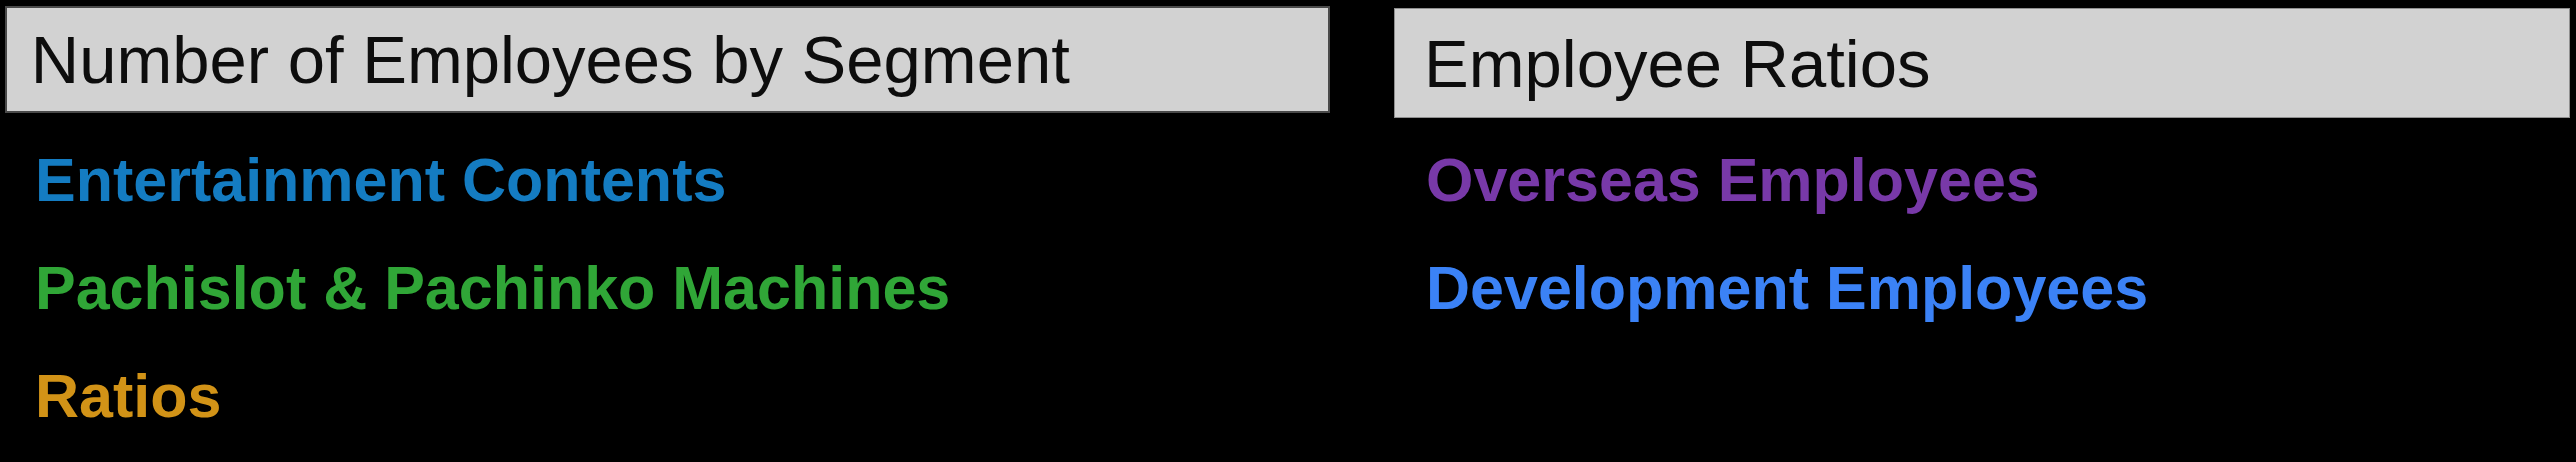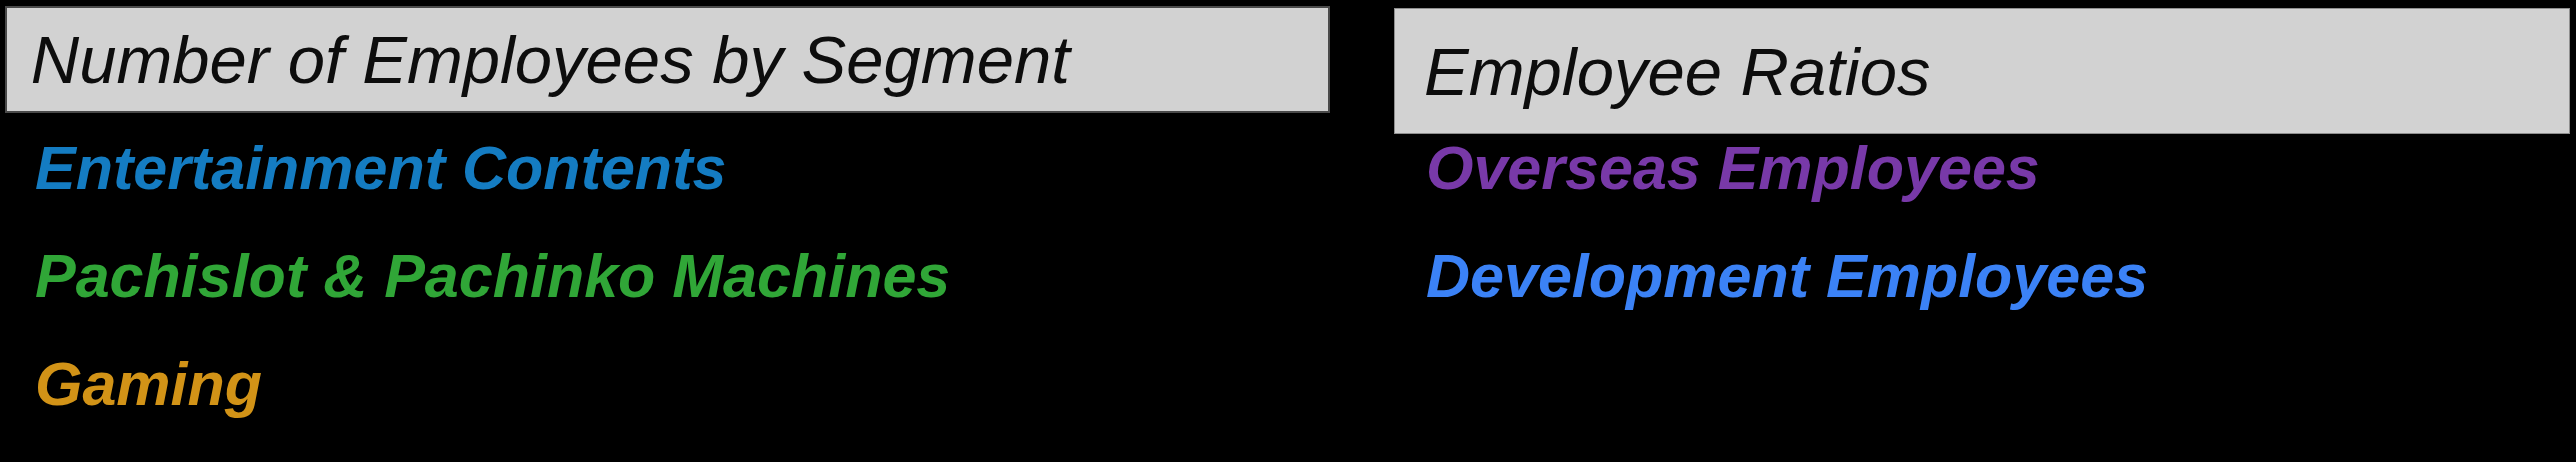--- a/index.html
+++ b/index.html
@@ -2,21 +2,21 @@
 <html style="--background: #000000; --header-bg: #D2D2D2; --header-text: #0D0D0D; --header-border-left: #4A4A4A; --header-border-right: #8F8F8F;font-size:13px"><head>
 <meta charset="utf-8">
 <style>
   :root {
     --background: #000000;
     --header-bg: #D2D2D2;
     --header-text: #0D0D0D;
     --header-border-left: #4A4A4A;
     --header-border-right: #8F8F8F;
   }
-  * { margin: 0; padding: 0; box-sizing: border-box; font-style: italic; }
+  * { margin: 0; padding: 0; box-sizing: border-box; }
   html, body {
     width: 2576px;
     height: 462px;
     background: var(--background);
     overflow: hidden;
     font-family: "Liberation Sans", sans-serif;
   }
   .stage {
     position: relative;
     width: 2576px;
@@ -38,27 +38,27 @@
     top: 5.6px;
     width: 1325px;
     height: 107px;
     border: 2.4px solid var(--header-border-left);
     padding-left: 24px;
   }
   .header-bar.right {
     left: 1394px;
     top: 8px;
     width: 1176px;
-    height: 126px;
+    height: 110px;
     border: 1.6px solid var(--header-border-right);
     padding-left: 29px;
   }
   .items {
     position: absolute;
-    top: 114px;
+    top: 126px;
   }
   .items.left  { left: 35px; }
   .items.right { left: 1426px; text-align: right; }
   .legend-item {
     height: 108px;
     display: flex;
     align-items: center;
     font-size: 61px;
     font-weight: 700;
     white-space: nowrap;
@@ -73,21 +73,21 @@
     <span>Number of Employees by Segment</span>
   </div>
 
   <div class="header-bar right">
     <span>Employee Ratios</span>
   </div>
 
   <div class="items left">
       <div class="legend-item" style="color: rgb(20, 124, 194);">Entertainment Contents</div>
       <div class="legend-item" style="color: rgb(48, 166, 55); text-align: right;">Pachislot &amp; Pachinko Machines</div>
-      <div class="legend-item" style="color: rgb(210, 147, 23);">Gaming</div>
+      <div class="legend-item" style="color: rgb(210, 147, 23);">Ratios</div>
     </div>
 
   <div class="items right">
       <div class="legend-item" style="color: rgb(120, 57, 168);">Overseas Employees</div>
       <div class="legend-item" style="color: #3b82f6;">Development Employees</div>
     </div>
 
 </div>
 
 

